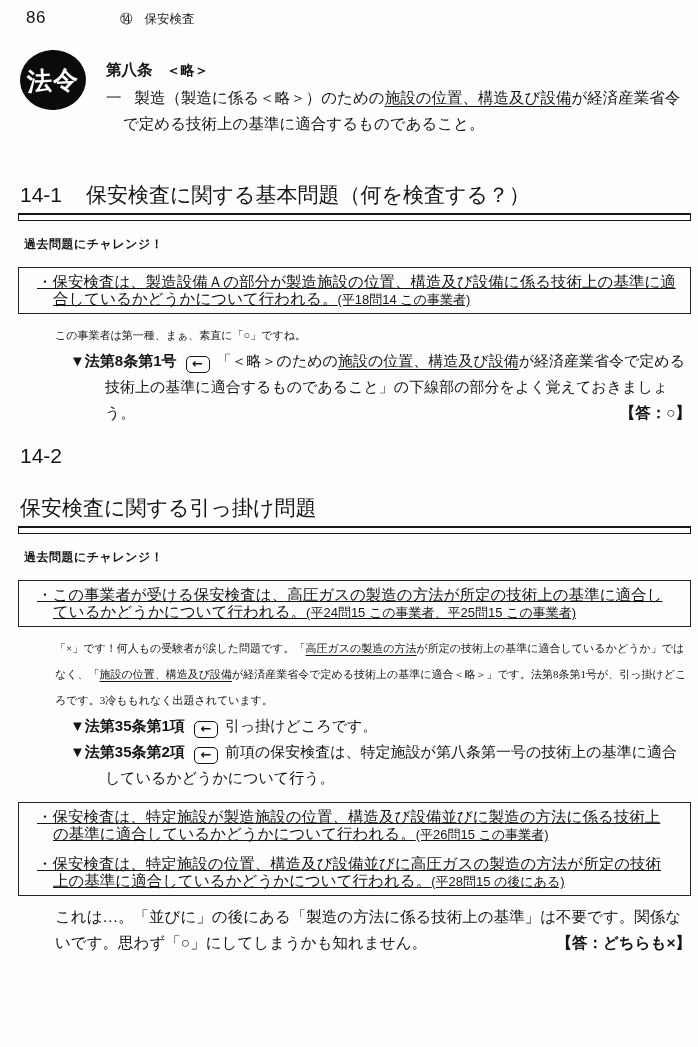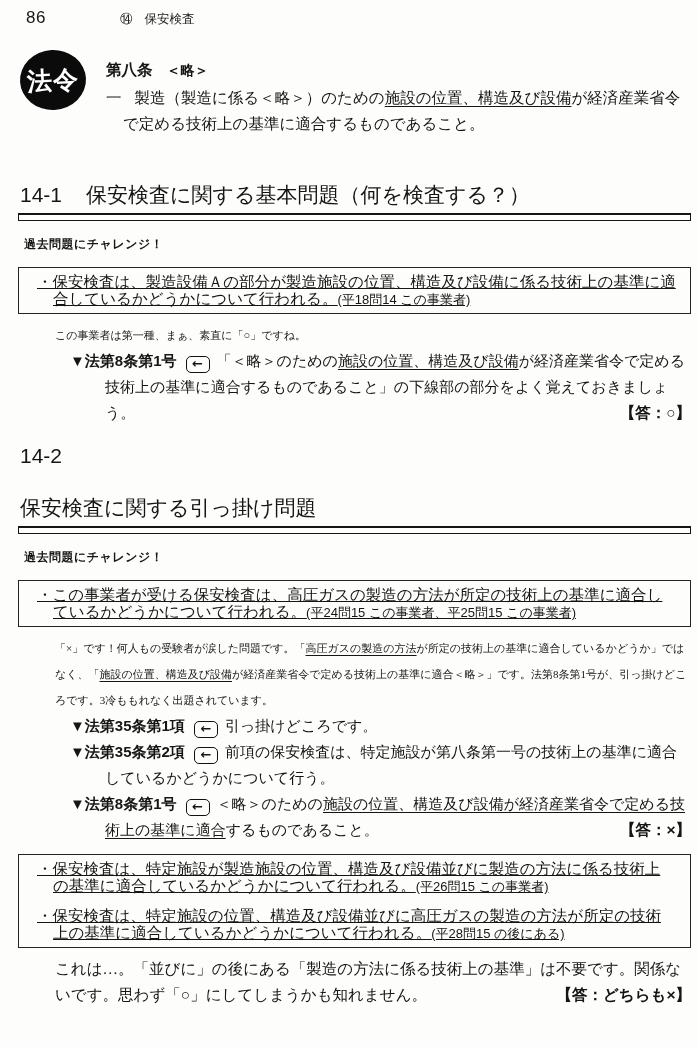--- a/index.html
+++ b/index.html
@@ -101,21 +101,20 @@
 
   <div class="qbox">
     <p><span>・この事業者が受ける保安検査は、高圧ガスの製造の方法が所定の技術上の基準に適合しているかどうかについて行われる。</span><span class="src">(平24問15 この事業者、平25問15 この事業者)</span></p>
   </div>
 
   <p class="comment"><span><span>「×」です！何人もの受験者が涙した問題です。「</span><span class="ul">高圧ガスの製造の方法</span><span>が所定の技術上の基準に適合しているかどうか」ではなく、「</span><span class="ul">施設の位置、構造及び設備</span><span>が経済産業省令で定める技術上の基準に適合＜略＞」です。法第8条第1号が、引っ掛けどころです。3冷ももれなく出題されています。</span></span></p>
 
   <div class="refs">
     <p class="ref"><span class="lbl">▼法第35条第1項</span><span class="arrow">←</span><span><span>引っ掛けどころです。</span></span></p>
     <p class="ref"><span class="lbl">▼法第35条第2項</span><span class="arrow">←</span><span><span>前項の保安検査は、特定施設が第八条第一号の技術上の基準に適合しているかどうかについて行う。</span></span></p>
-    <p class="ref"><span class="lbl">▼法第8条第1号</span><span class="arrow">←</span><span><span>＜略＞のための</span><span class="ul">施設の位置、構造及び設備が経済産業省令で定める技術上の基準に適合</span><span>するものであること。</span></span><span class="answer">【答：×】</span></p>
   </div>
 
   <div class="qbox">
     <p><span>・保安検査は、特定施設が製造施設の位置、構造及び設備並びに製造の方法に係る技術上の基準に適合しているかどうかについて行われる。</span><span class="src">(平26問15 この事業者)</span></p>
     <div class="gap"></div>
     <p><span>・保安検査は、特定施設の位置、構造及び設備並びに高圧ガスの製造の方法が所定の技術上の基準に適合しているかどうかについて行われる。</span><span class="src">(平28問15 の後にある)</span></p>
   </div>
 
   <p class="final"><span>これは…。「並びに」の後にある「製造の方法に係る技術上の基準」は不要です。関係ないです。思わず「○」にしてしまうかも知れません。</span><span class="answer">【答：どちらも×】</span></p>
 

